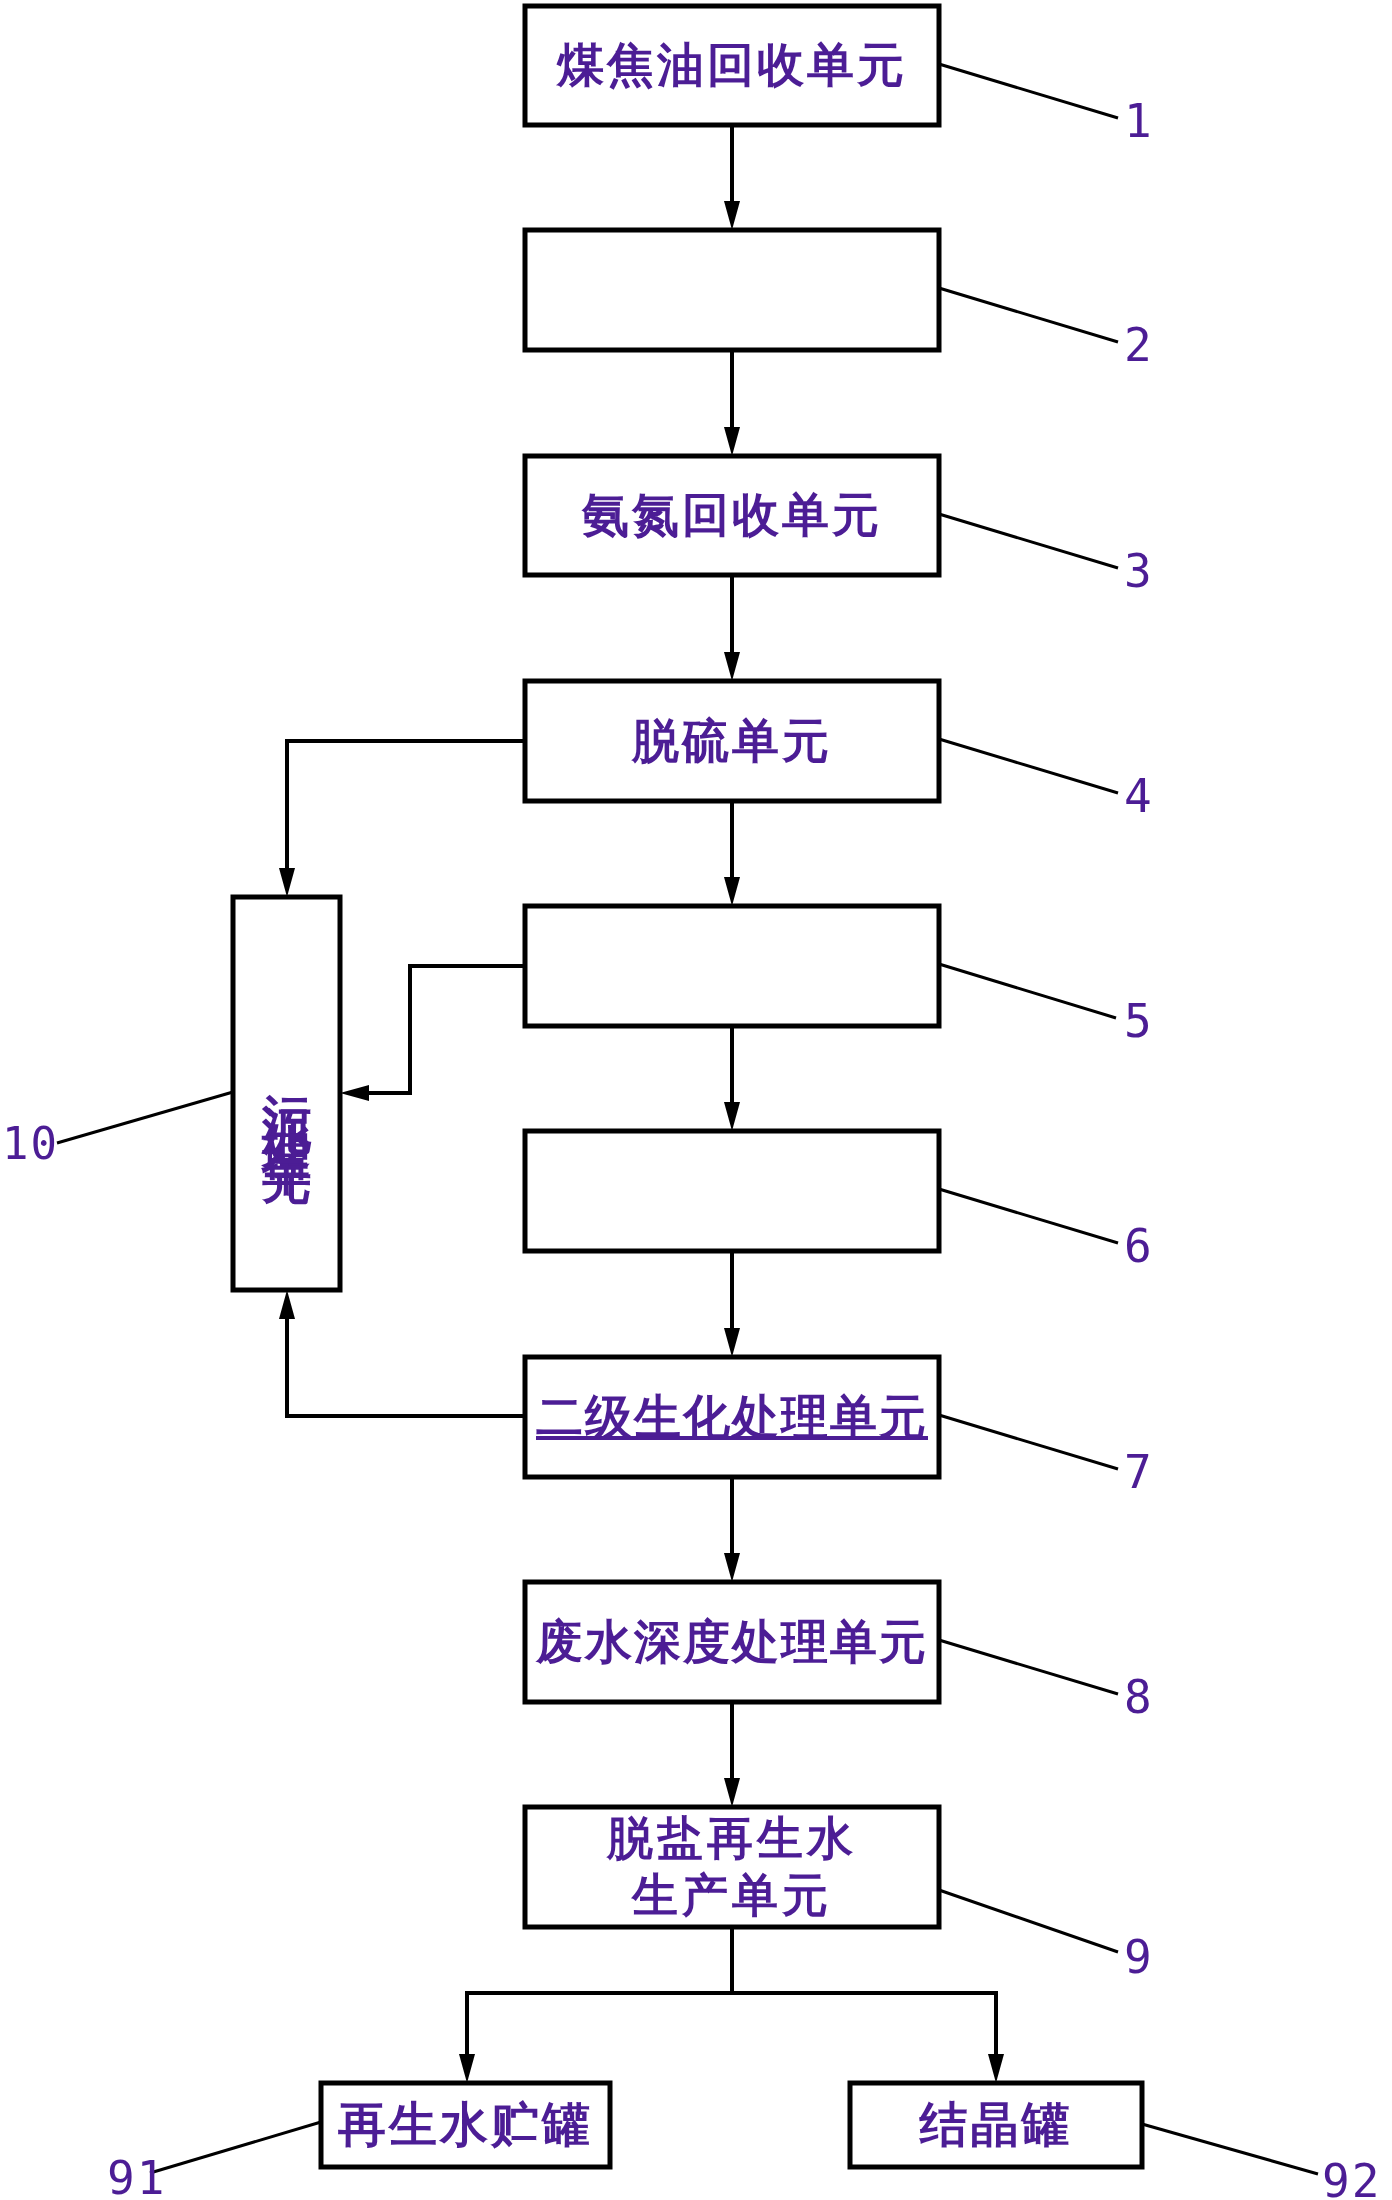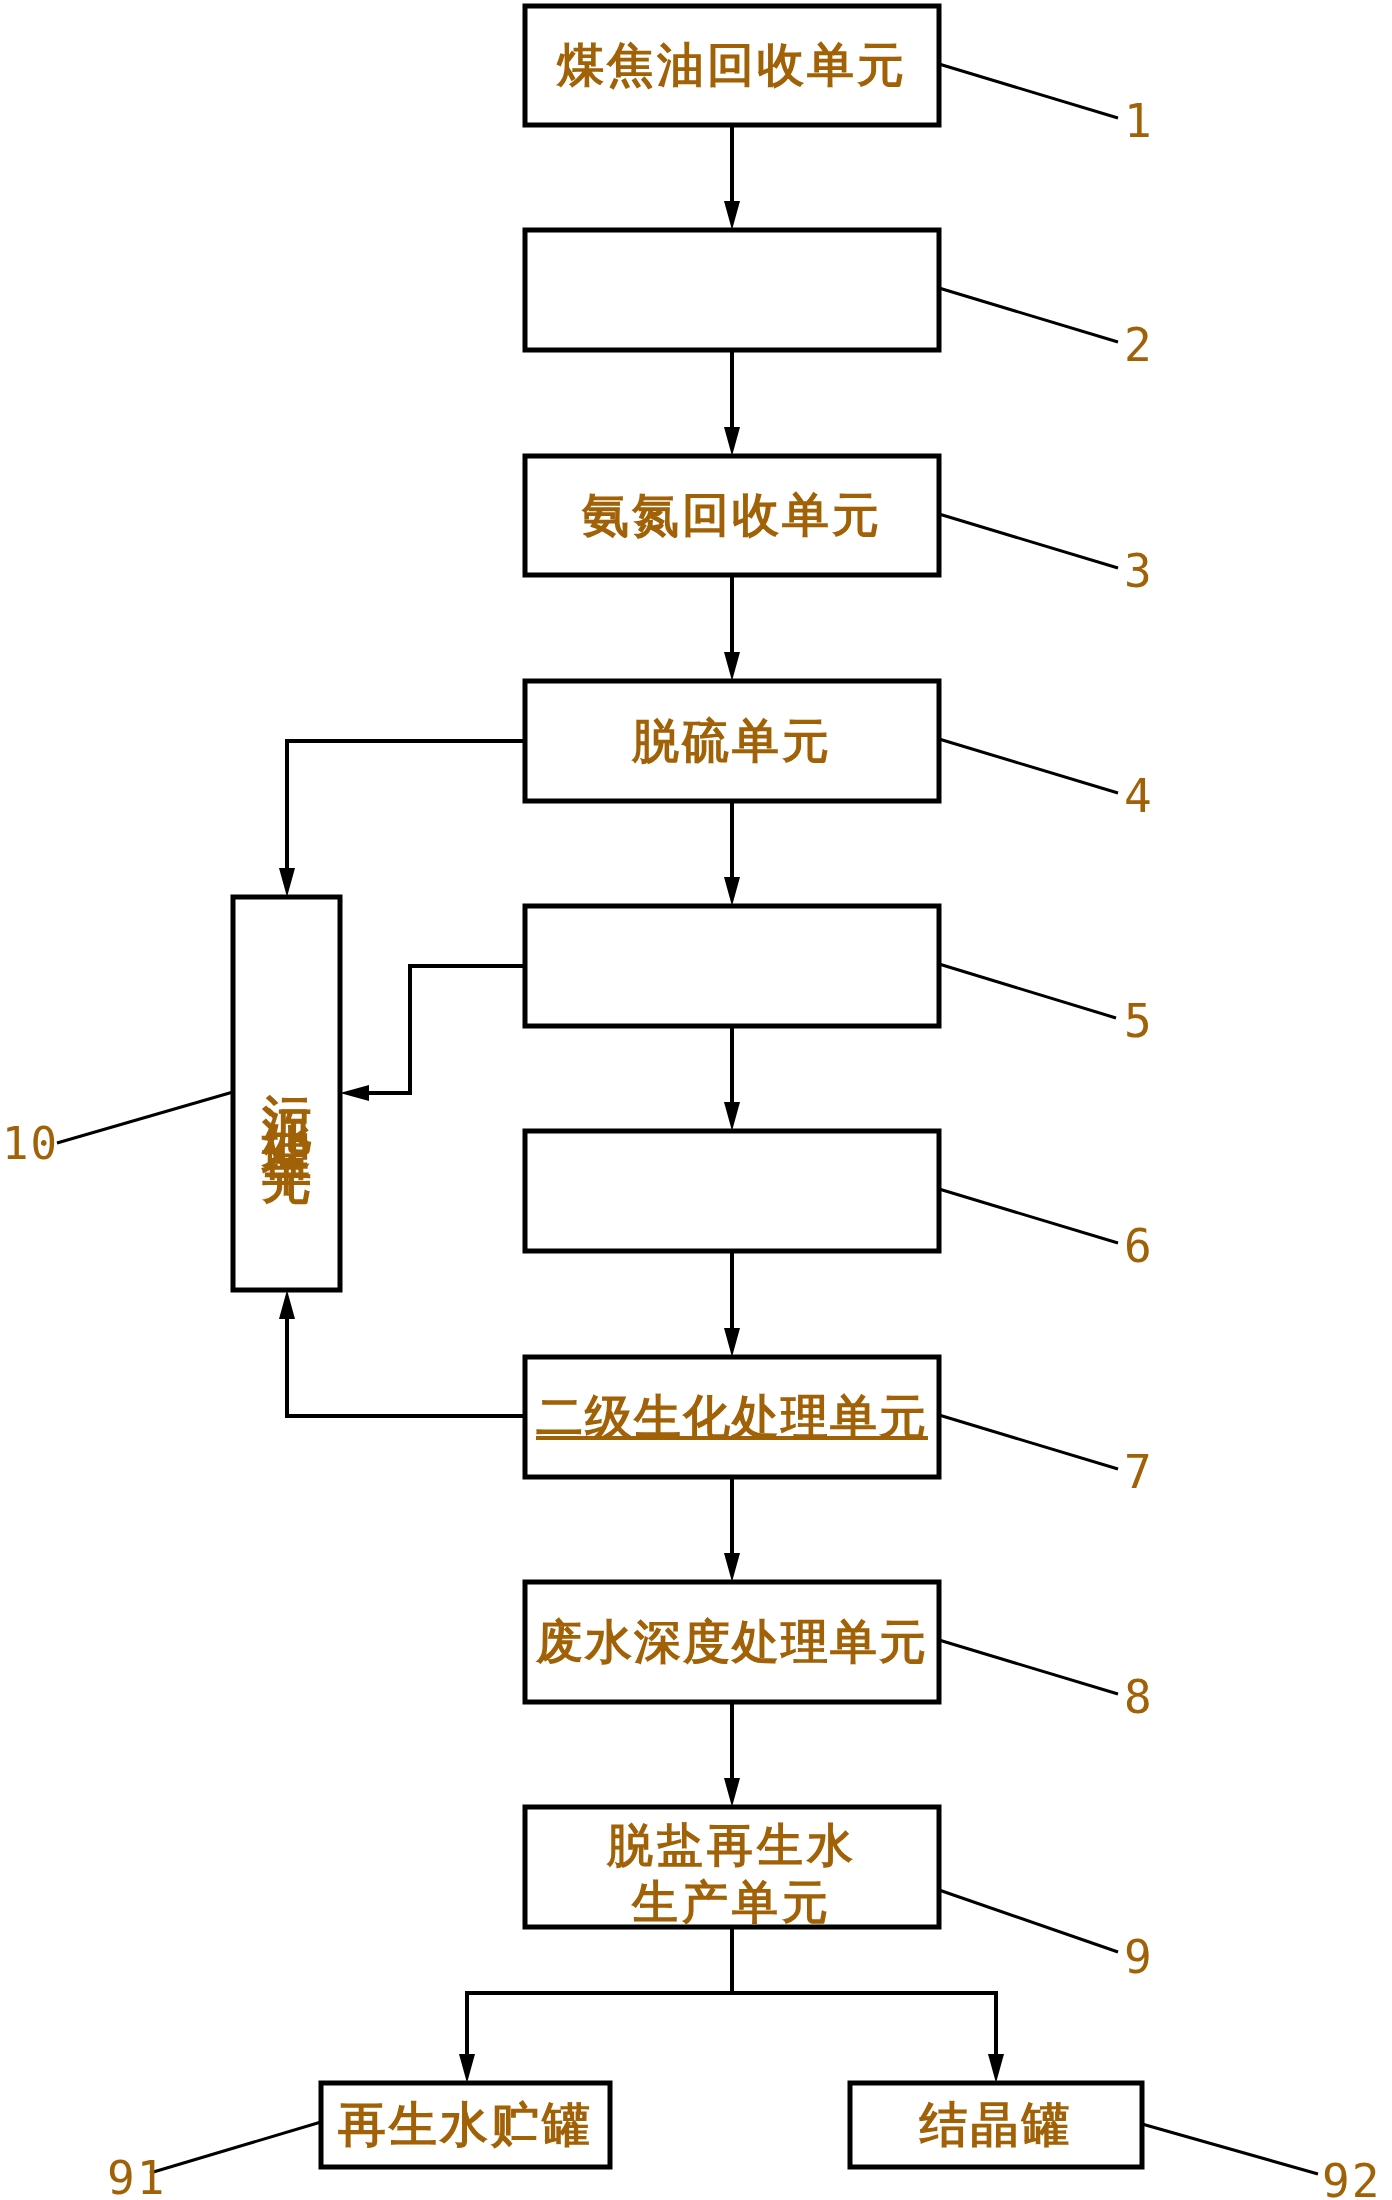--- a/index.html
+++ b/index.html
@@ -1,21 +1,21 @@
 <!DOCTYPE html>
 <html><head>
 <meta charset="utf-8">
 <style>
   html,body { margin:0; padding:0; background:#ffffff; }
   .canvas {
     position:relative;
     width:1392px; height:2200px;
     background:#ffffff;
     font-family:"DejaVu Sans", sans-serif;
-    color:#a16207;
+    color:#4c1d95;
     overflow:hidden;
   }
   .geom { position:absolute; left:0; top:0; }
   .box-label {
     position:absolute;
     display:flex; align-items:center; justify-content:center;
     text-align:center;
     font-weight:bold;
     font-size:47px;
     letter-spacing:3px;
@@ -111,21 +111,21 @@
       </g>
     </g>
   </svg>
 
   <div class="box-label" style="left:525px; top:6px;    width:414px; height:119px;">煤焦油回收单元</div>
   <div class="box-label" style="left:525px; top:456px;  width:414px; height:119px;">氨氮回收单元</div>
   <div class="box-label" style="left:525px; top:681px;  width:414px; height:120px;">脱硫单元</div>
   <div class="box-label" style="left:525px; top:1357px; width:414px; height:120px; letter-spacing:2px;text-decoration:underline;">二级生化处理单元</div>
   <div class="box-label" style="left:525px; top:1582px; width:414px; height:120px; letter-spacing:2px;">废水深度处理单元</div>
 
-  <div class="box-label two-line" style="left:525px; top:1807px; width:414px; height:120px;margin-top:7px;">
+  <div class="box-label two-line" style="left:525px; top:1807px; width:414px; height:120px;">
     <div>脱盐再生水</div>
     <div>生产单元</div>
   </div>
 
   <div class="box-label vertical-label" style="left:233px; top:897px; width:107px; height:393px;">污泥处理单元</div>
 
   <div class="box-label" style="left:321px; top:2083px; width:289px; height:84px; font-size:48px;text-align:right;">再生水贮罐</div>
   <div class="box-label" style="left:850px; top:2083px; width:292px; height:84px; font-size:48px;">结晶罐</div>
 
   <div class="ref" style="left:1124px; top:98px;">1</div>

